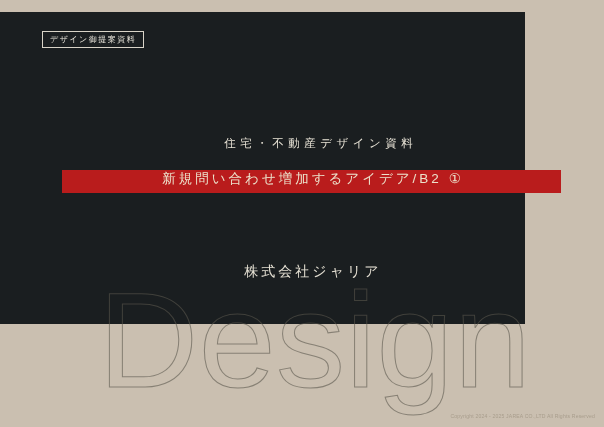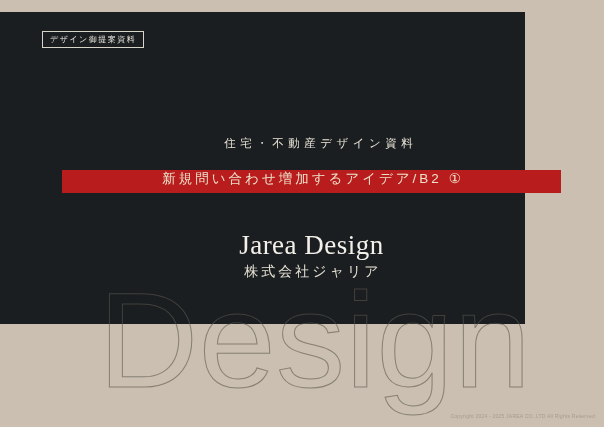--- a/index.html
+++ b/index.html
@@ -117,19 +117,18 @@
   <div class="badge">
     <span>デザイン御提案資料</span>
   </div>
 
   <div class="subtitle">住宅・不動産デザイン資料</div>
 
   <div class="title-banner">
     <span class="title-text">新規問い合わせ増加するアイデア/B2 ①</span>
   </div>
 
-  <div class="logo">Jarea Design</div>
 
   <div class="company">株式会社ジャリア</div>
 
   <div class="copyright">Copyright 2024 - 2025 JAREA CO.,LTD All Rights Reserved</div>
 
 </div>
 
 </body></html>

